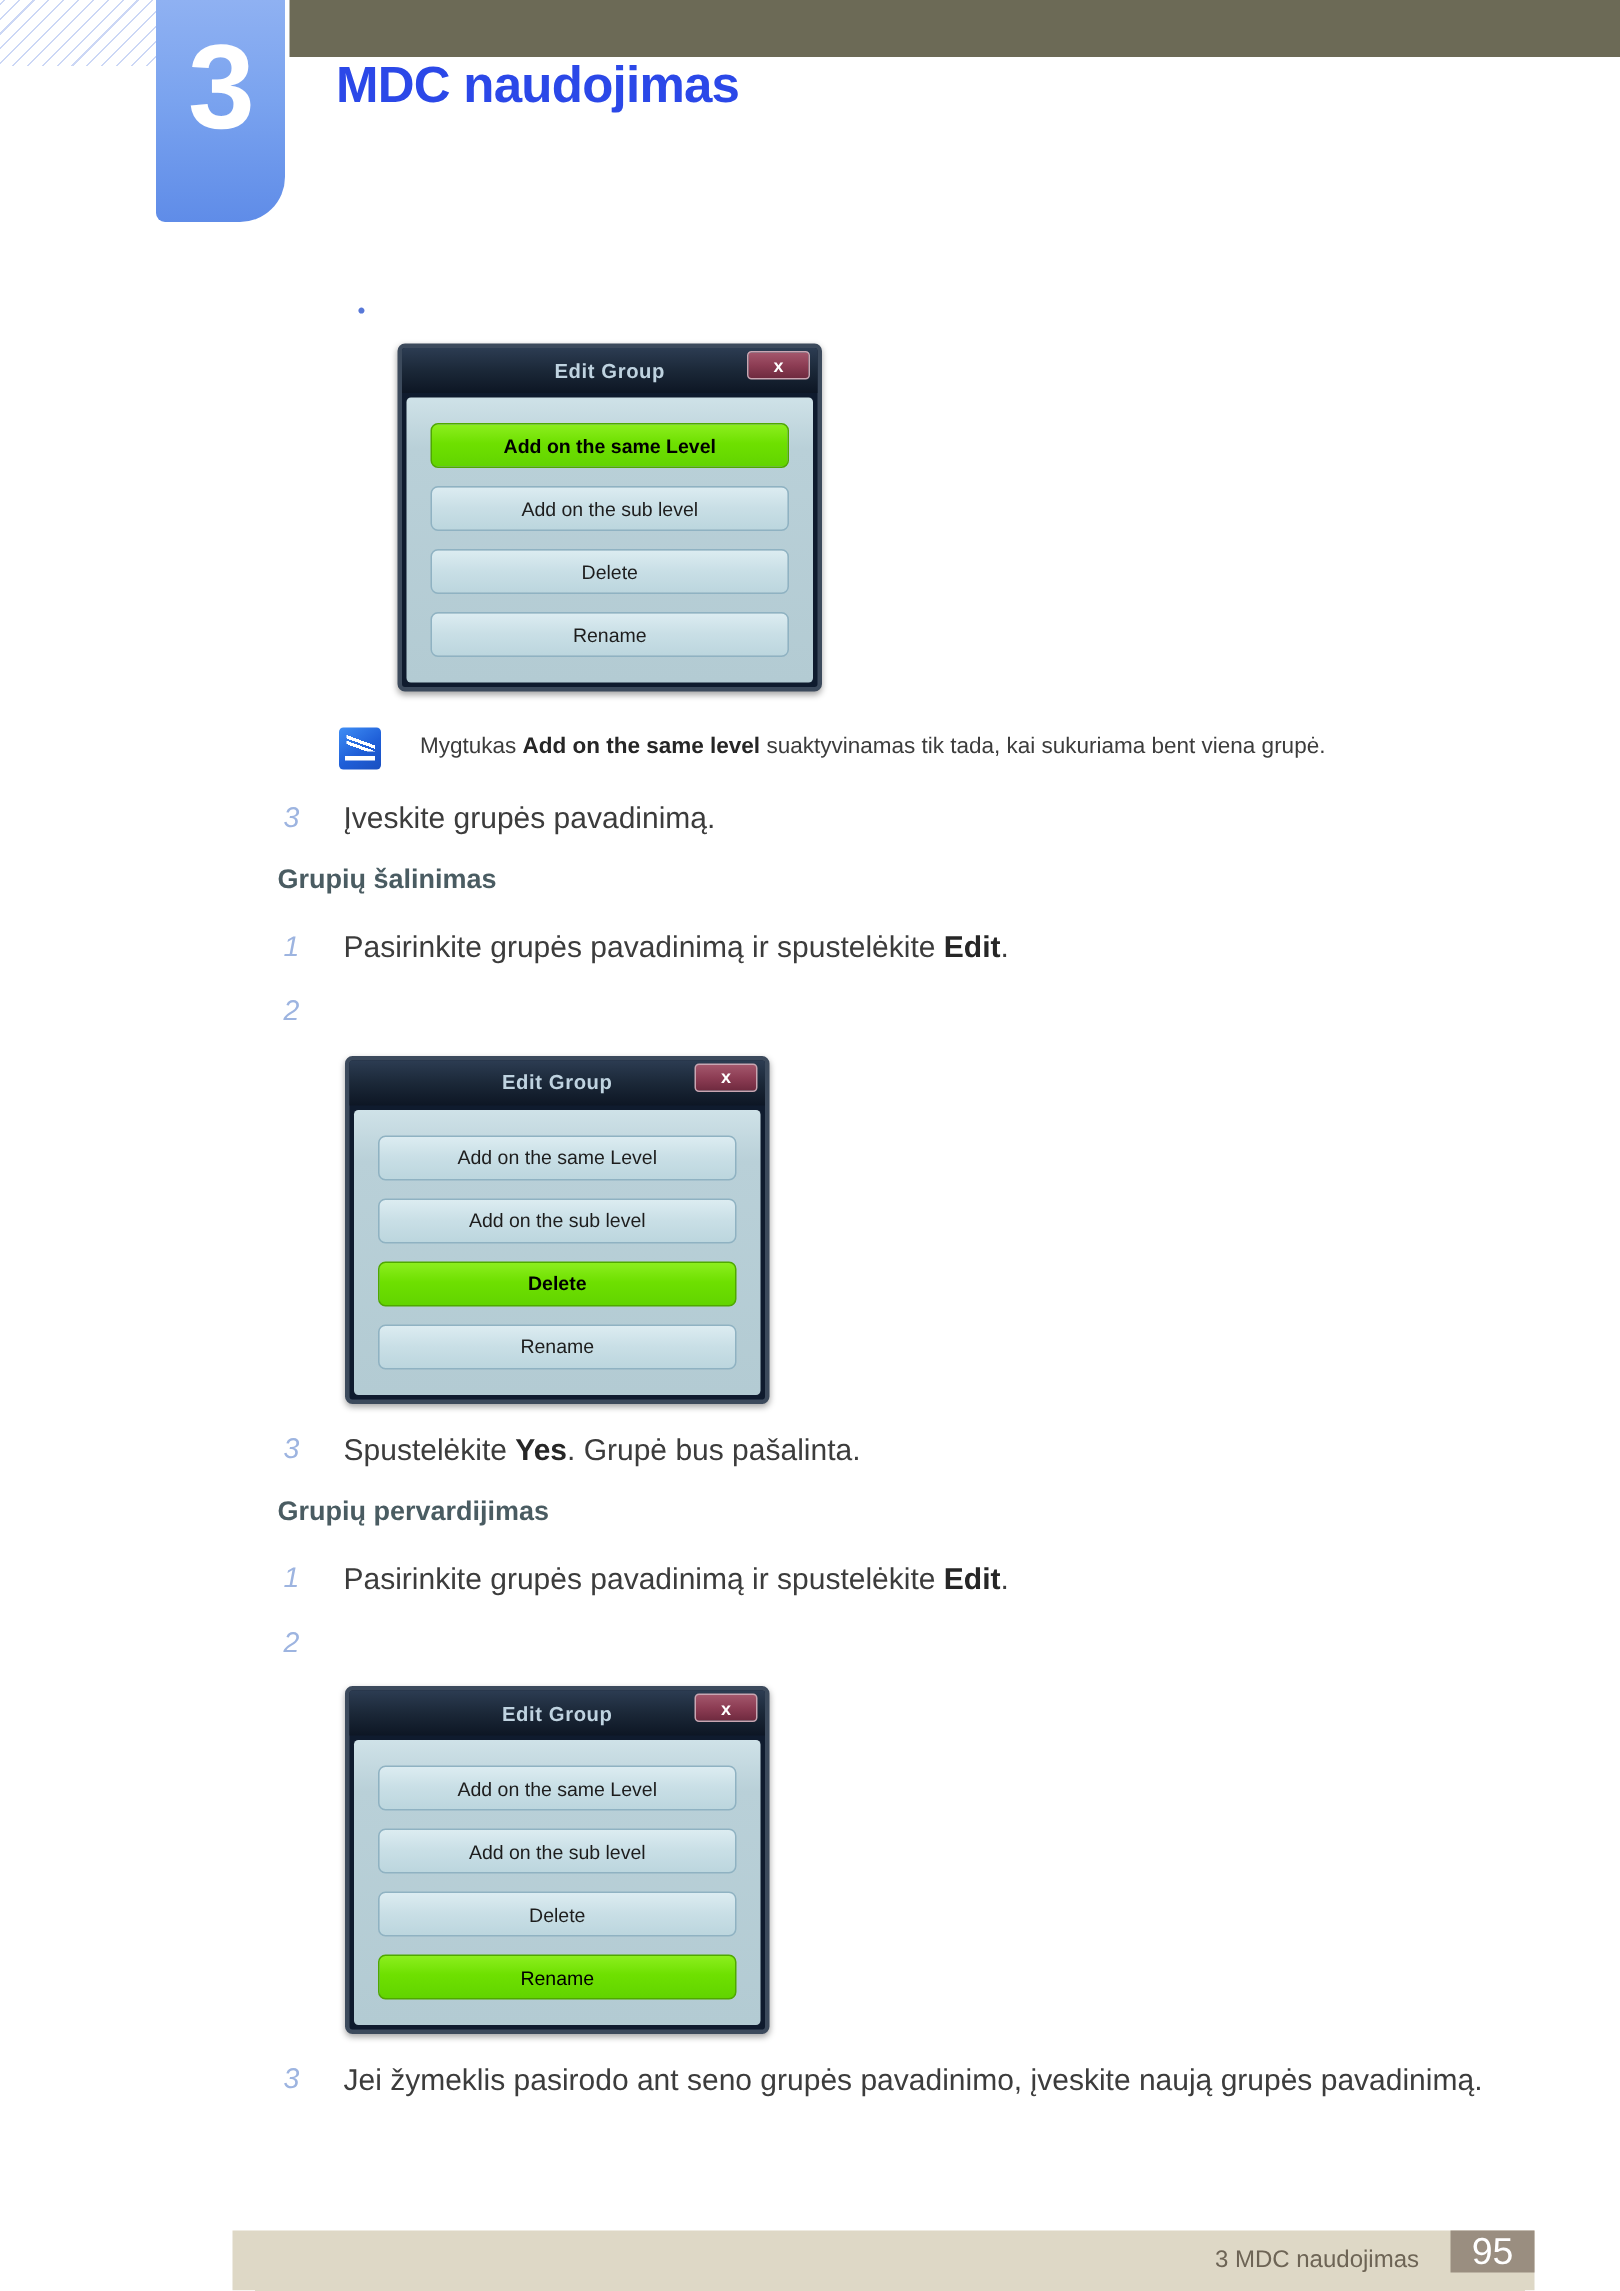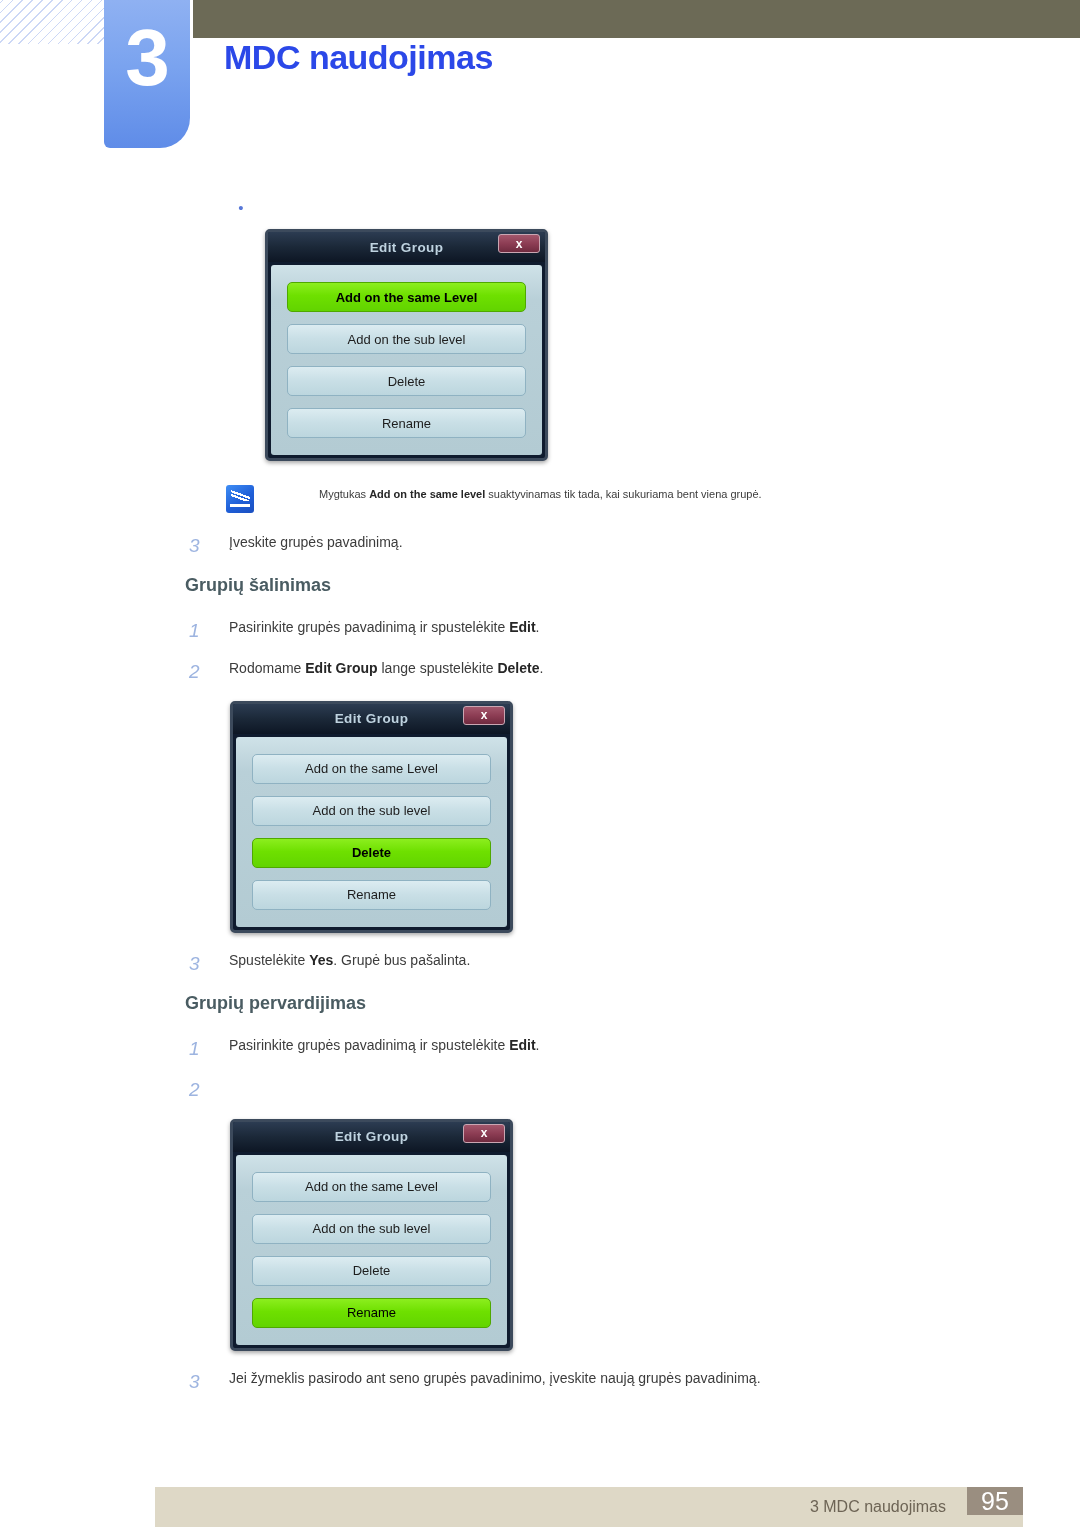--- a/index.html
+++ b/index.html
@@ -101,21 +101,21 @@
     flex: 0 0 44px;
     color: #9db4e0;
     font-size: 19px;
     font-style: italic;
     font-weight: normal;
     line-height: 1.35;
     padding-left: 4px;
     box-sizing: border-box;
   }
   .num-text {
-    font-size: 14px;
+    font-size: 20px;
     color: #3c3c3c;
     line-height: 1.35;
   }
 
   .sec-head {
     margin-left: 185px;
     font-size: 18px;
     font-weight: bold;
     color: #4a5c62;
     margin-bottom: 22px;
@@ -145,25 +145,24 @@
       linear-gradient(200deg, transparent 62%, #ffffff 62%, #ffffff 74%, transparent 74%);
   }
   .note-icon::after {
     content: "";
     position: absolute;
     left: 4px; bottom: 6px;
     width: 20px; height: 3px;
     background: #ffffff;
   }
   .note-text {
-    font-size: 11px;
+    font-size: 15px;
     color: #3c3c3c;
     line-height: 1.4;
     padding-top: 2px;
-    margin-left: 39px;
   }
 
   b, strong { font-weight: bold; color: #262626; }
 
   
   .dlg-wrap { position: relative; }
   .dlg {
     width: 283px;
     background: #0f1b2e;
     border: 3px solid #3c4a5c;
@@ -301,21 +300,20 @@
   </div>
 
   <div class="sec-head">Grupių šalinimas</div>
   <div class="idt-list">
     <div class="num-row">
       <span class="num-idx">1</span>
       <span class="num-text"><span>Pasirinkite grupės pavadinimą ir spustelėkite </span><b>Edit</b><span>.</span></span>
     </div>
     <div class="num-row">
       <span class="num-idx">2</span>
-      <span class="num-text"><span>Rodomame </span><b>Edit Group</b><span> lange spustelėkite </span><b>Delete</b><span>.</span></span>
     </div>
   </div>
 
   <div class="dlg-wrap" style="margin-left:230px; margin-top:12px;">
     <div class="dlg">
       <div class="dlg-title">
         <span class="dlg-title-text">Edit Group</span>
         <div class="dlg-close">x</div>
       </div>
       <div class="dlg-body">

